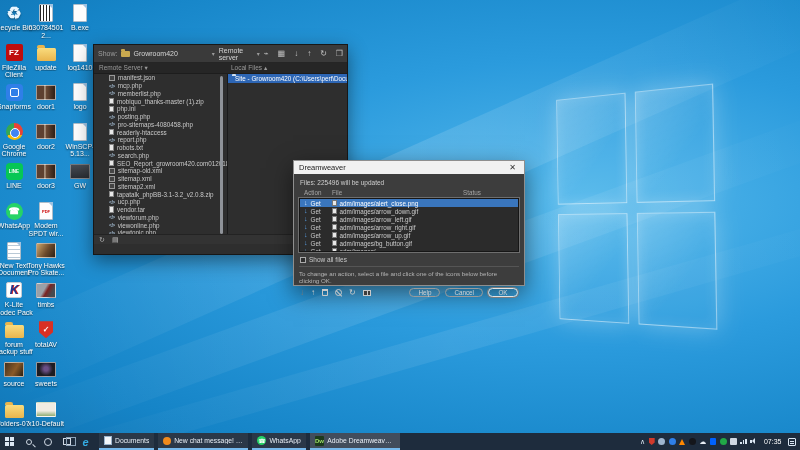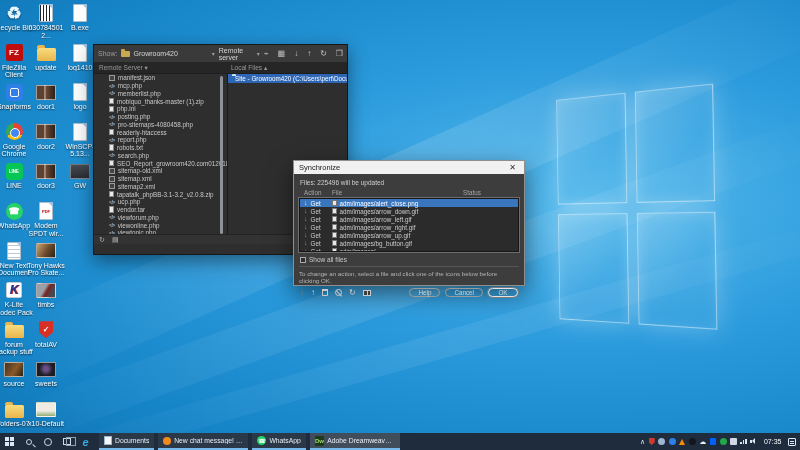--- a/index.html
+++ b/index.html
@@ -474,21 +474,21 @@
     </div>
     <div class="dw-bottom" id="dw-bottom-icons">
         <span>↻</span>
         <span>▤</span>
       </div>
   </div>
 </div>
 
 <div class="sync">
   <div class="sync-title">
-    <span>Synchronize</span>
+    <span>Dreamweaver</span>
     <span class="sync-x">✕</span>
   </div>
   <div class="sync-summary">Files: 225496 will be updated</div>
   <div class="sync-cols">
     <span class="c-action">Action</span>
     <span class="c-file">File</span>
     <span class="c-status">Status</span>
   </div>
   <div class="sync-list" id="sync-rows">
       <div class="srow sel">

